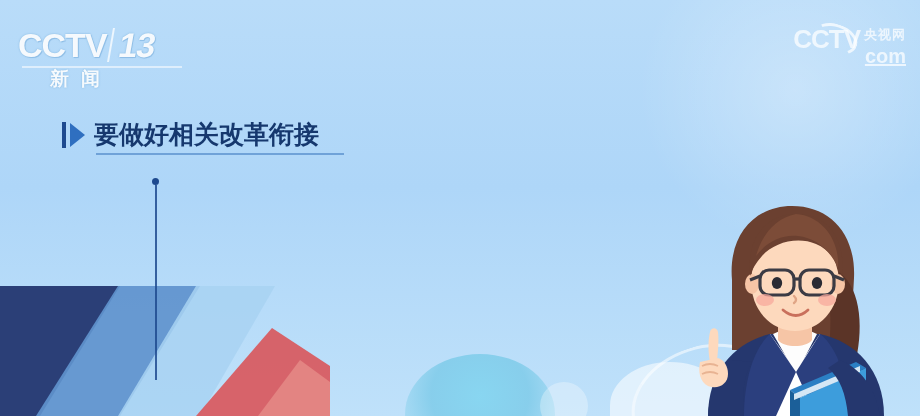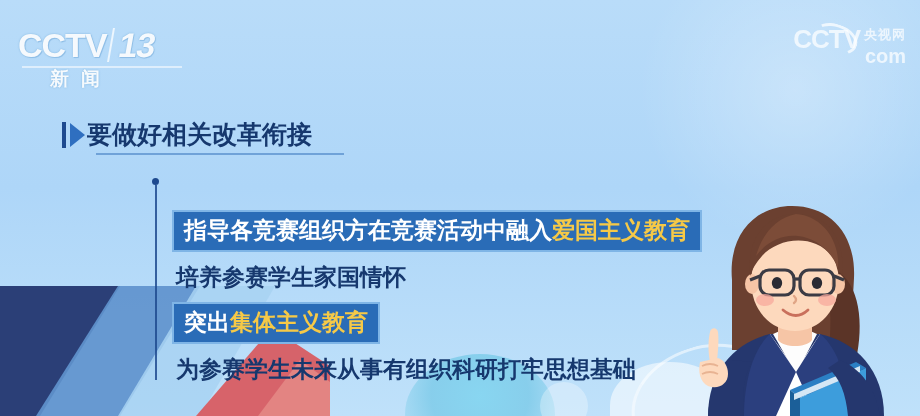--- a/index.html
+++ b/index.html
@@ -86,21 +86,21 @@
   
   .wm{
     position:absolute; right:14px; top:26px;
     color:rgba(255,255,255,.72);
     line-height:1;
     text-align:right;
   }
   .wm .wm-row{ display:flex; align-items:flex-end; gap:4px; }
   .wm .wm-cctv{ font-size:26px; font-weight:bold; letter-spacing:-1px; }
   .wm .wm-cn{ font-size:13px; font-weight:bold; letter-spacing:1px; margin-bottom:11px;}
-  .wm .wm-com{ font-size:20px; font-weight:bold; margin-left:40px; margin-top:-6px; letter-spacing:0px;}
+  .wm .wm-com{ font-size:20px; font-weight:bold; margin-left:40px; margin-top:-6px; letter-spacing:0px;text-decoration:underline;}
   .wm .wm-arc{
     position:absolute; right:48px; top:-2px;
     width:46px;height:30px;
     border:3px solid rgba(255,255,255,.72);
     border-bottom-color:transparent; border-left-color:transparent;
     border-radius:50%;
     transform:rotate(18deg);
   }
 
   
@@ -125,21 +125,21 @@
     color:#ffffff;
     font-size:25px;
     font-weight:bold;
     letter-spacing:0.5px;
     white-space:nowrap;
   }
 
   
   .heading{
     position:absolute; left:62px; top:118px;
-    display:flex; align-items:center; gap:2px;
+    display:flex; align-items:center; gap:9px;
   }
   .head-mark{ display:flex; align-items:center; gap:4px; }
   .head-bar{ width:4px; height:26px; background:#1e4a8f; }
   .head-tri{
     width:0;height:0;
     border-left:15px solid #2f6fc0;
     border-top:12px solid transparent;
     border-bottom:12px solid transparent;
   }
   .head-text{
@@ -228,34 +228,20 @@
       <span class="head-bar"></span>
       <span class="head-tri"></span>
     </span>
     <span class="head-text">要做好相关改革衔接</span>
   </div>
   <div class="head-rule"></div>
 
   <div class="sub-dot"></div>
   <div class="v-line"></div>
 
-  <div class="list" id="bullet-list">
-      <div class="row">
-        <span class="item boxed"><span>指导各竞赛组织方在竞赛活动中融入</span><span class="hl">爱国主义教育</span></span>
-      </div>
-      <div class="row">
-        <span class="item plain"><span>培养参赛学生家国情怀</span></span>
-      </div>
-      <div class="row">
-        <span class="item boxed"><span>突出</span><span class="hl">集体主义教育</span></span>
-      </div>
-      <div class="row">
-        <span class="item plain"><span>为参赛学生未来从事有组织科研打牢思想基础</span></span>
-      </div>
-    </div>
 
   <svg class="person" viewBox="0 0 250 232" preserveAspectRatio="xMidYMax meet">
 
     <path d="M62,96 C58,52 84,22 122,22 C160,22 186,50 184,94 C183,122 178,146 172,166 L62,166 Z" fill="#6b4030"></path>
 
     <path d="M166,86 C190,100 194,140 186,176 C182,194 172,200 164,196 C156,192 158,172 160,152 C162,126 158,104 152,94 Z" fill="#5b3427"></path>
 
     <path d="M38,232 C38,186 66,158 100,150 L150,150 C186,158 214,186 214,232 Z" fill="#25376e"></path>
 
     <path d="M100,150 L126,186 L150,150 L150,232 L100,232 Z" fill="#ffffff"></path>

